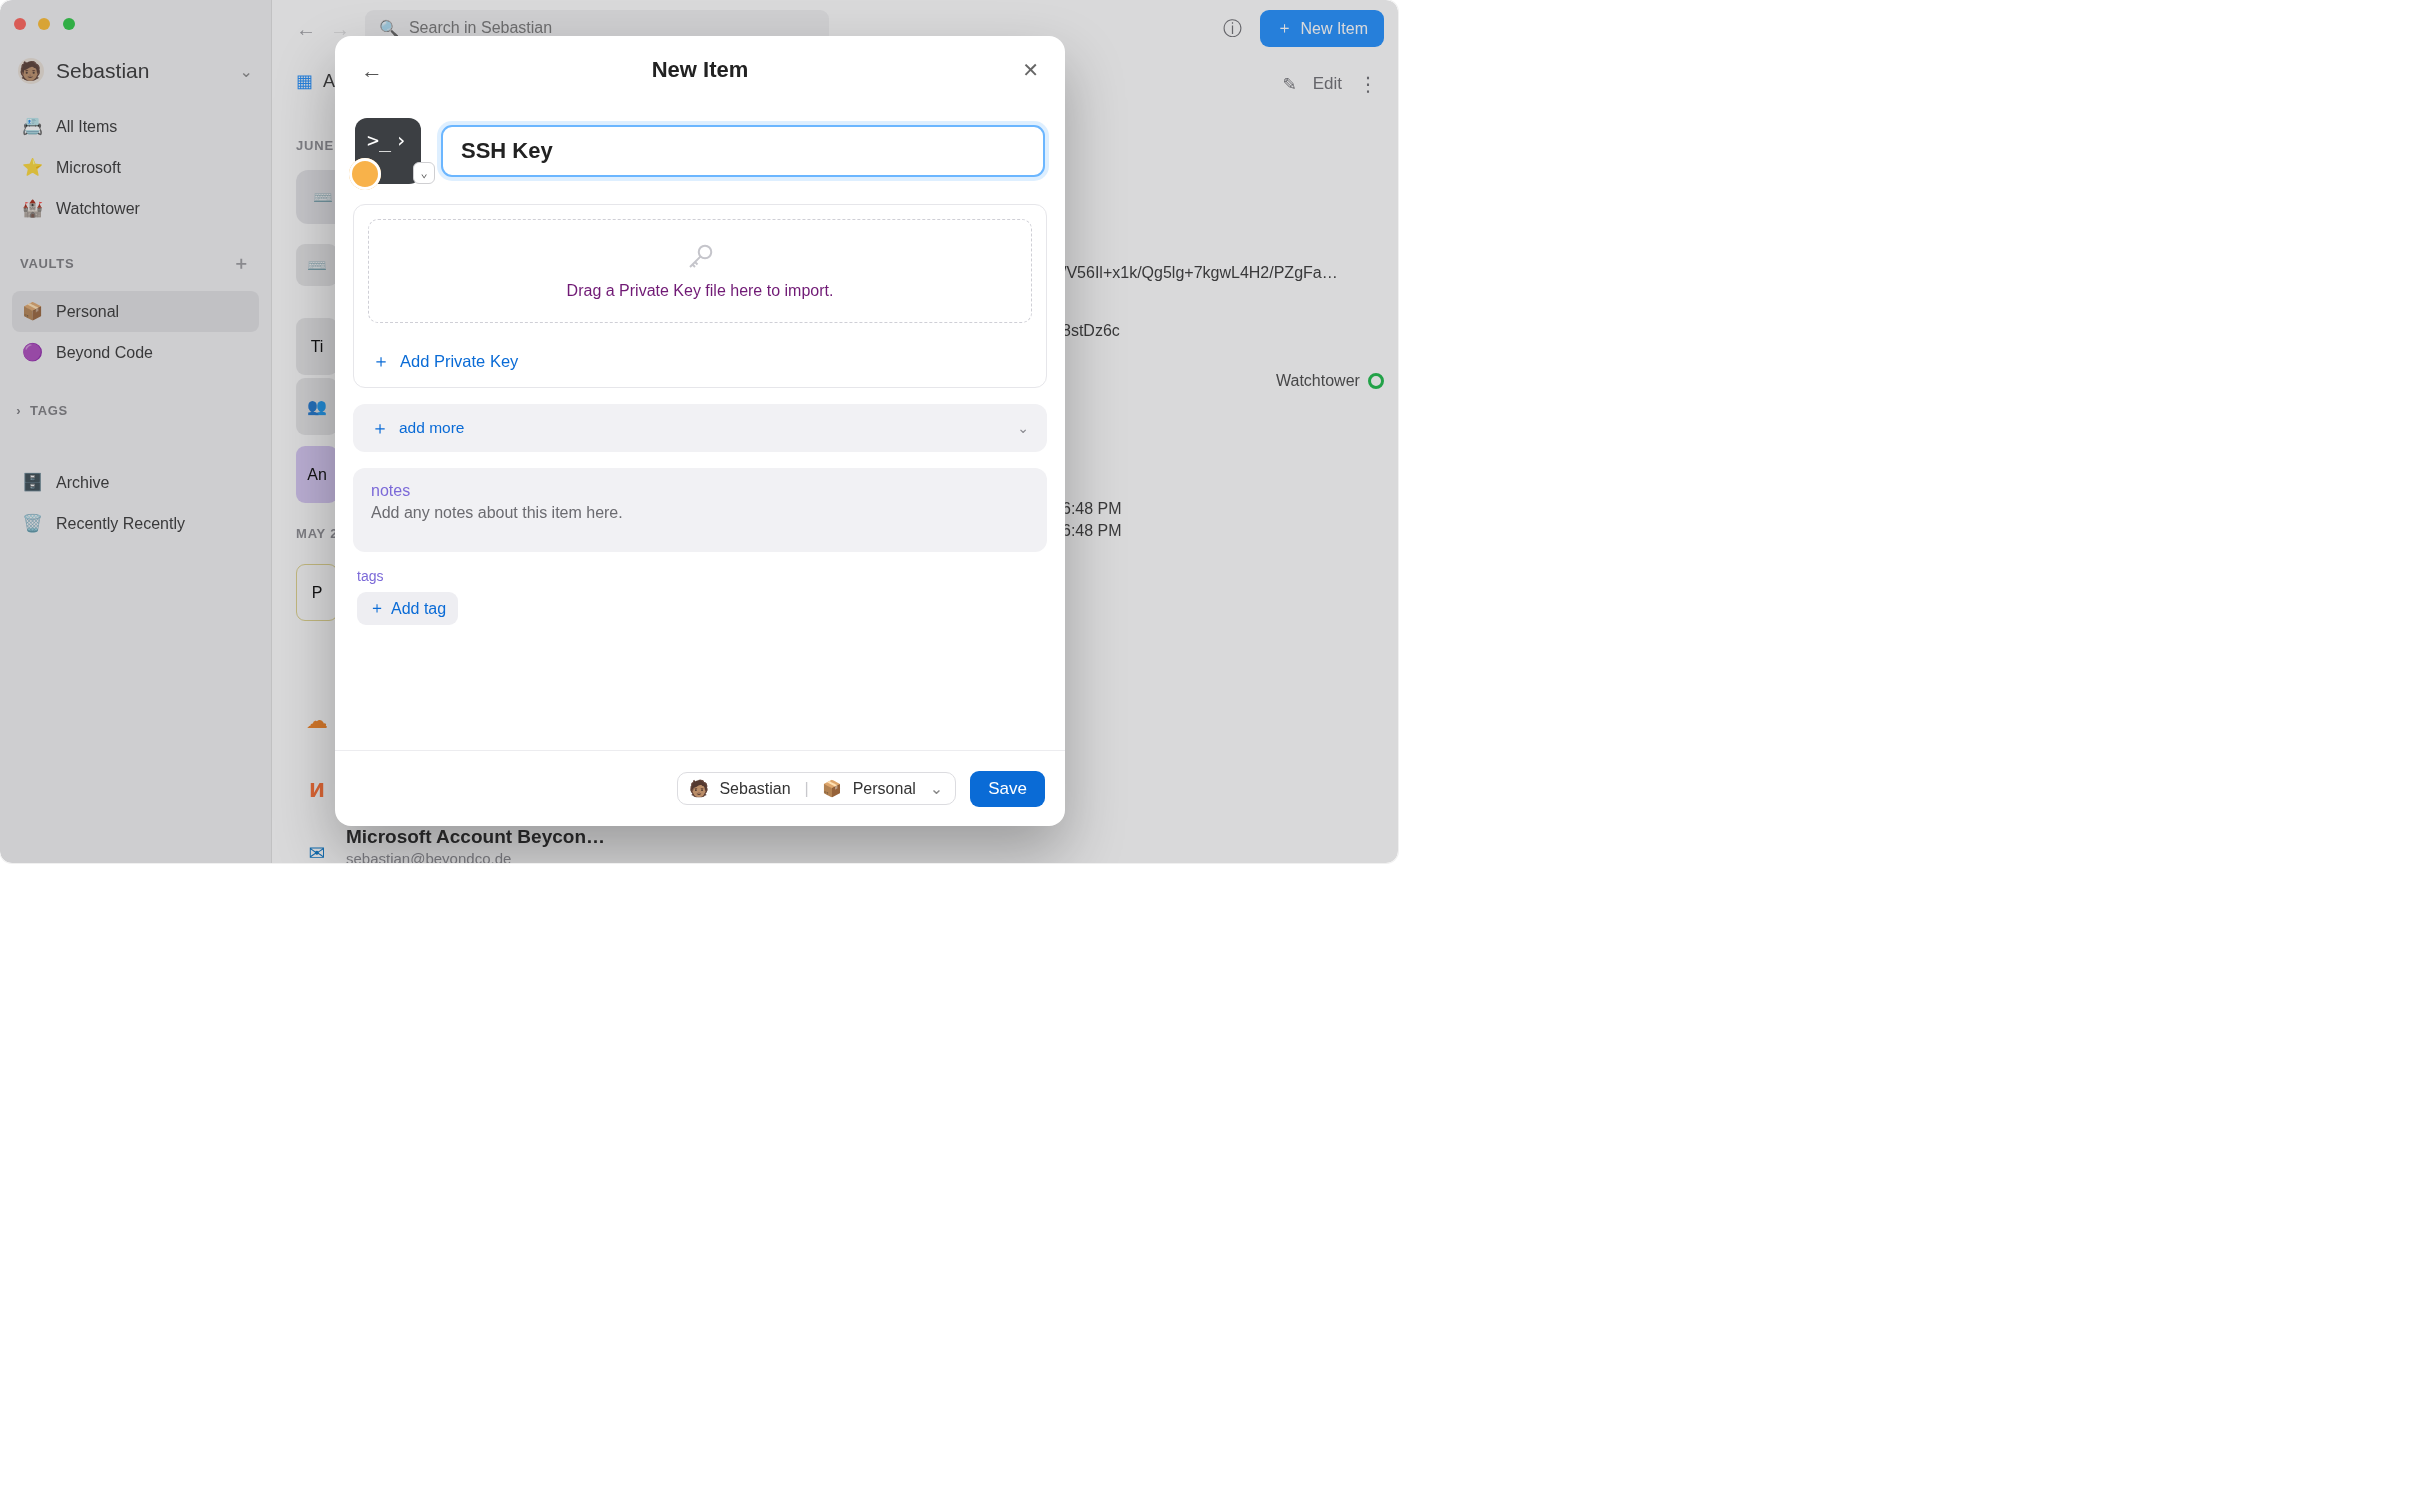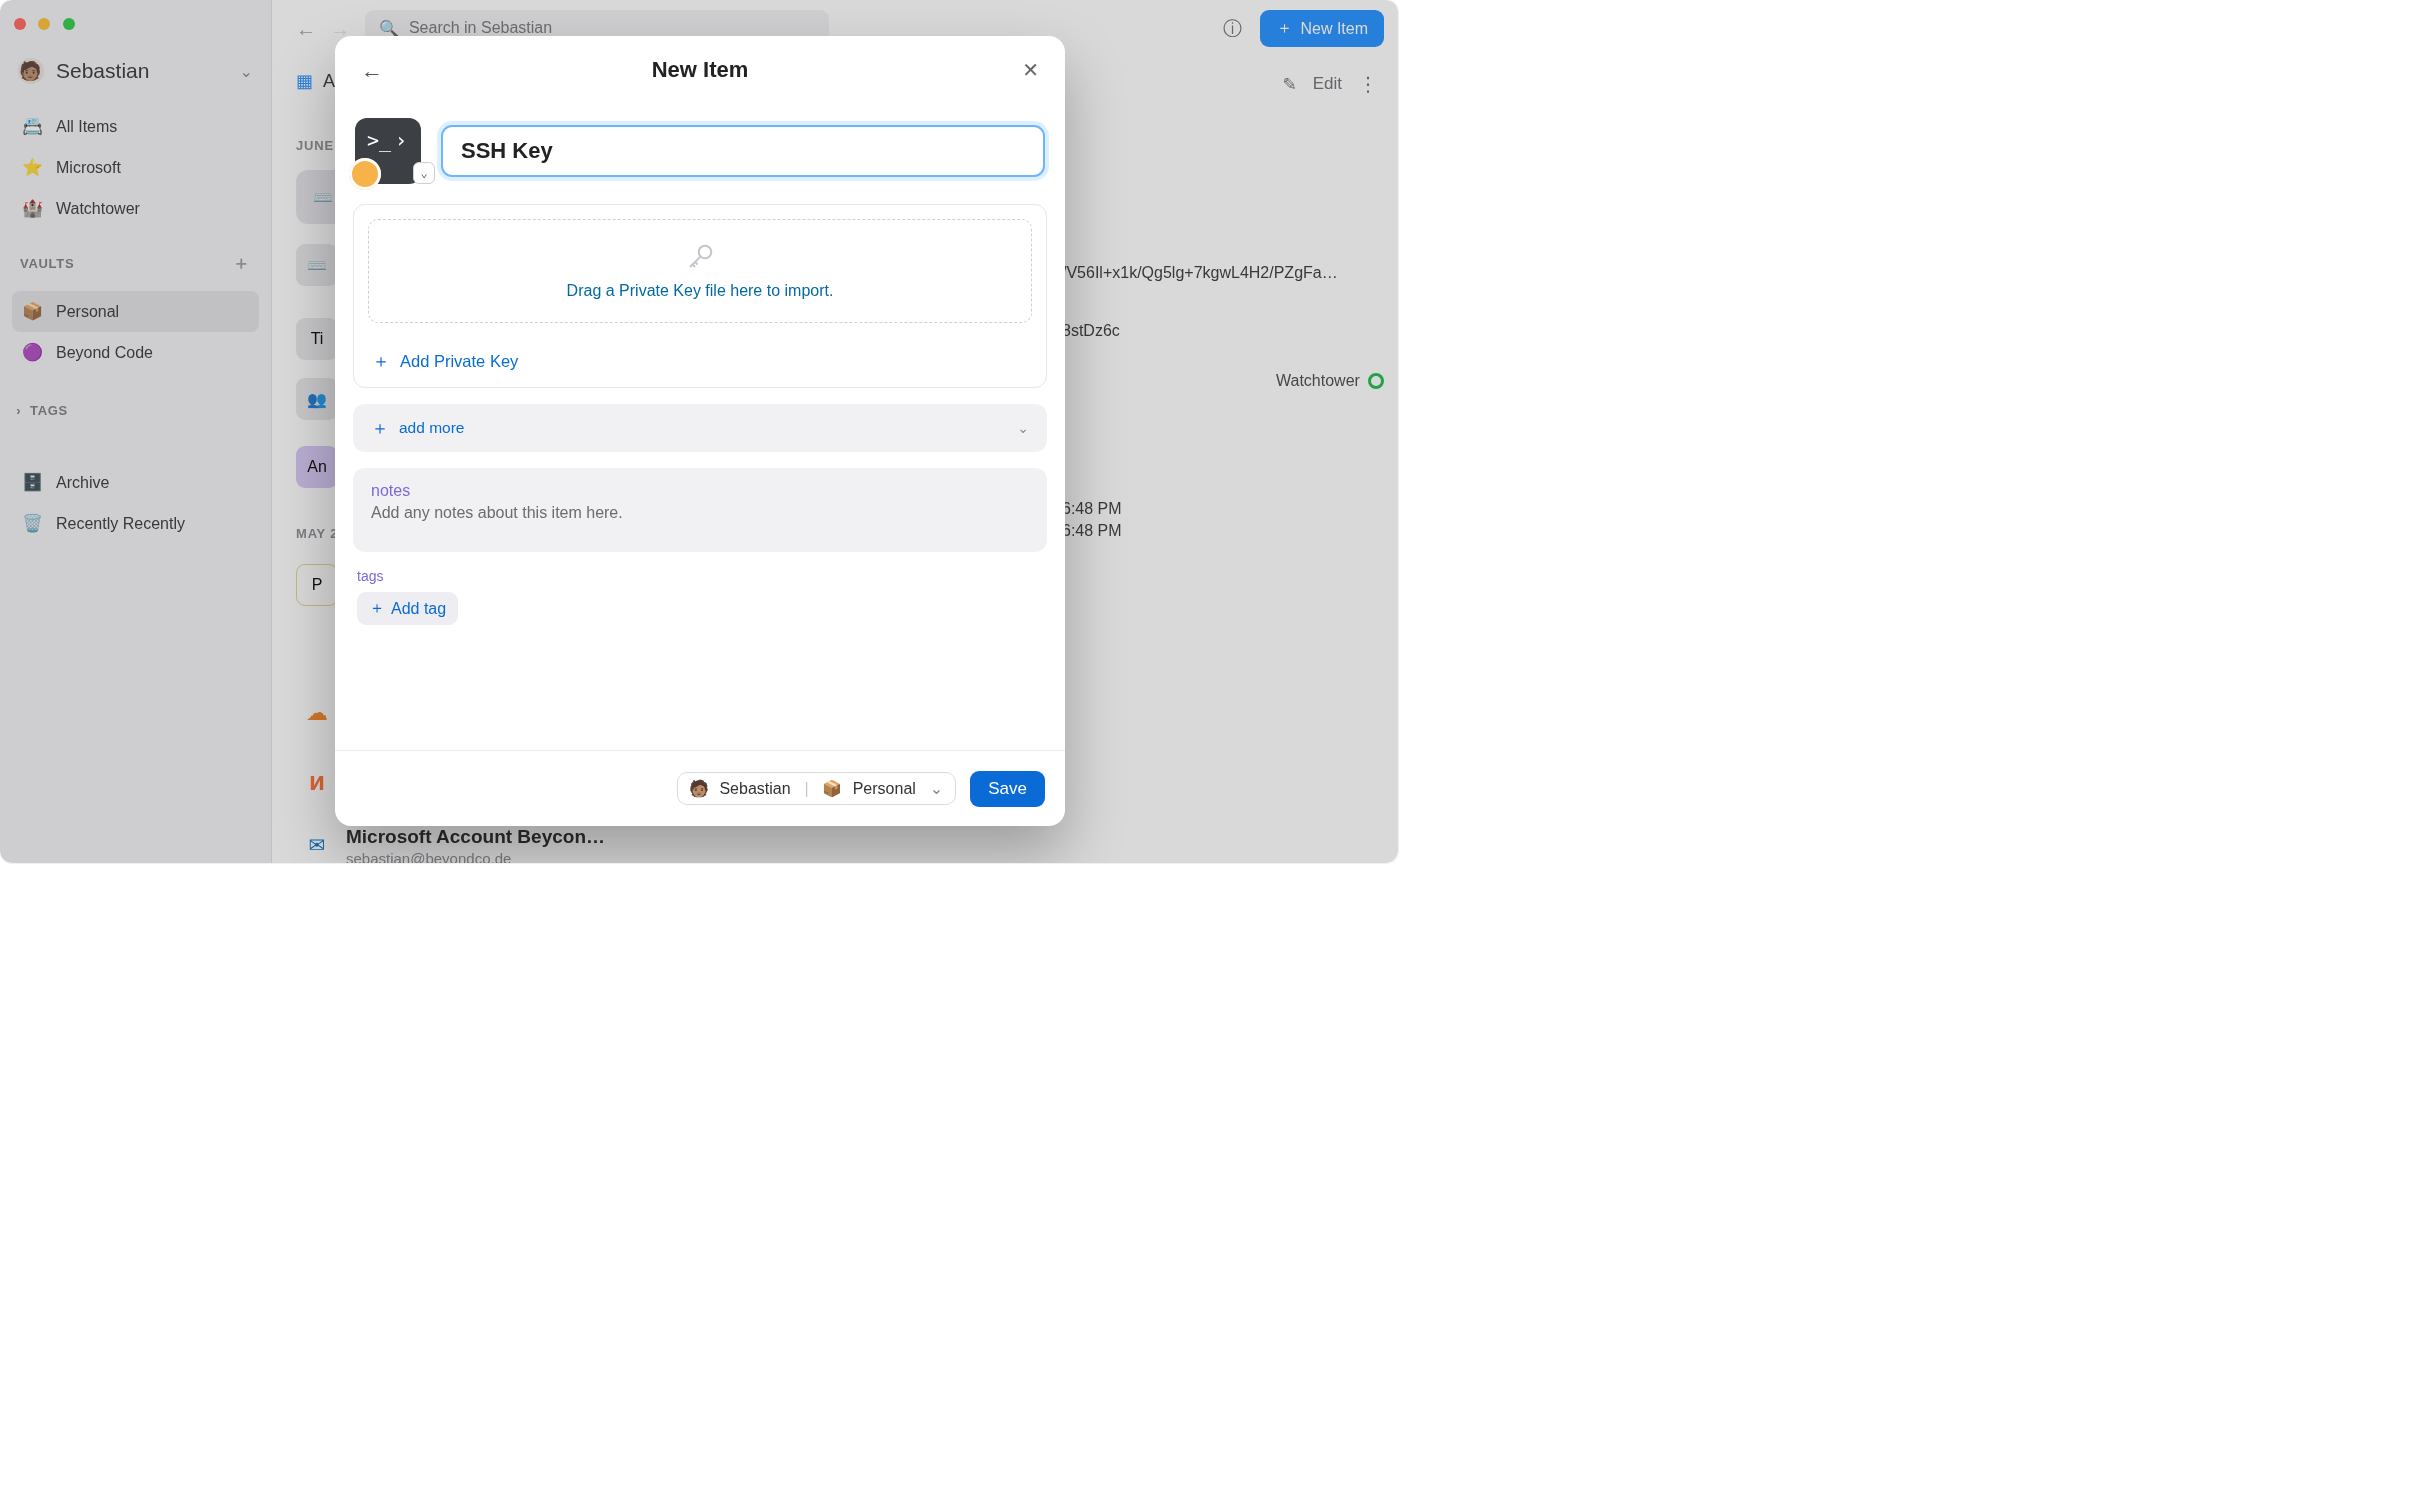--- a/index.html
+++ b/index.html
@@ -80,21 +80,21 @@
   .grid-icon{color:#1a8cff;}
   .edit-row{
     position:absolute; right:20px; top:72px; display:flex; align-items:center; gap:16px; color:#6b6b70;
     font-size:17px;
   }
   .month-label{
     color:#8a8a90; font-size:13px; letter-spacing:.8px; font-weight:600;
     position:absolute;
   }
   .item-tile{
-    position:absolute; width:42px; height:42px; border-radius:9px;
+    position:absolute; width:42px; height:57px; border-radius:9px;
     display:flex; align-items:center; justify-content:center; font-size:16px;
     background:#e8e8ea;
   }
   
   .detail-line{
     position:absolute; color:#333; font-size:16px;
     white-space:nowrap;
   }
   .pw-badge{position:absolute; display:flex; align-items:center; gap:8px; color:#444;}
   .pw-ring{width:16px; height:16px; border-radius:50%; border:3px solid #16b945;}
@@ -138,21 +138,21 @@
     padding:0 18px; font-size:22px; font-weight:700; color:#222; outline:none;
     box-shadow:0 0 0 4px rgba(107,182,255,.22);
   }
   .card{
     border:1px solid #e6e6ea; border-radius:12px; background:#fff;
     margin-bottom:16px;
   }
   .dropzone{
     margin:14px; border:1.5px dashed #cfcfd6; border-radius:10px;
     display:flex; flex-direction:column; align-items:center; justify-content:center;
-    padding:22px 10px; color:#0369a1; gap:10px;
+    padding:22px 10px; color:#701a75; gap:10px;
   }
   .dropzone svg{stroke:#c5c5cb;}
   .card-link{
     display:flex; align-items:center; gap:10px; color:#0a6bd6; font-size:16.5px;
     padding:12px 18px 14px; font-weight:500;
   }
   .plus-ic{font-size:18px; color:#0a6bd6;}
   .soft-card{
     background:#f1f1f4; border-radius:12px; padding:12px 18px; margin-bottom:16px;
   }

